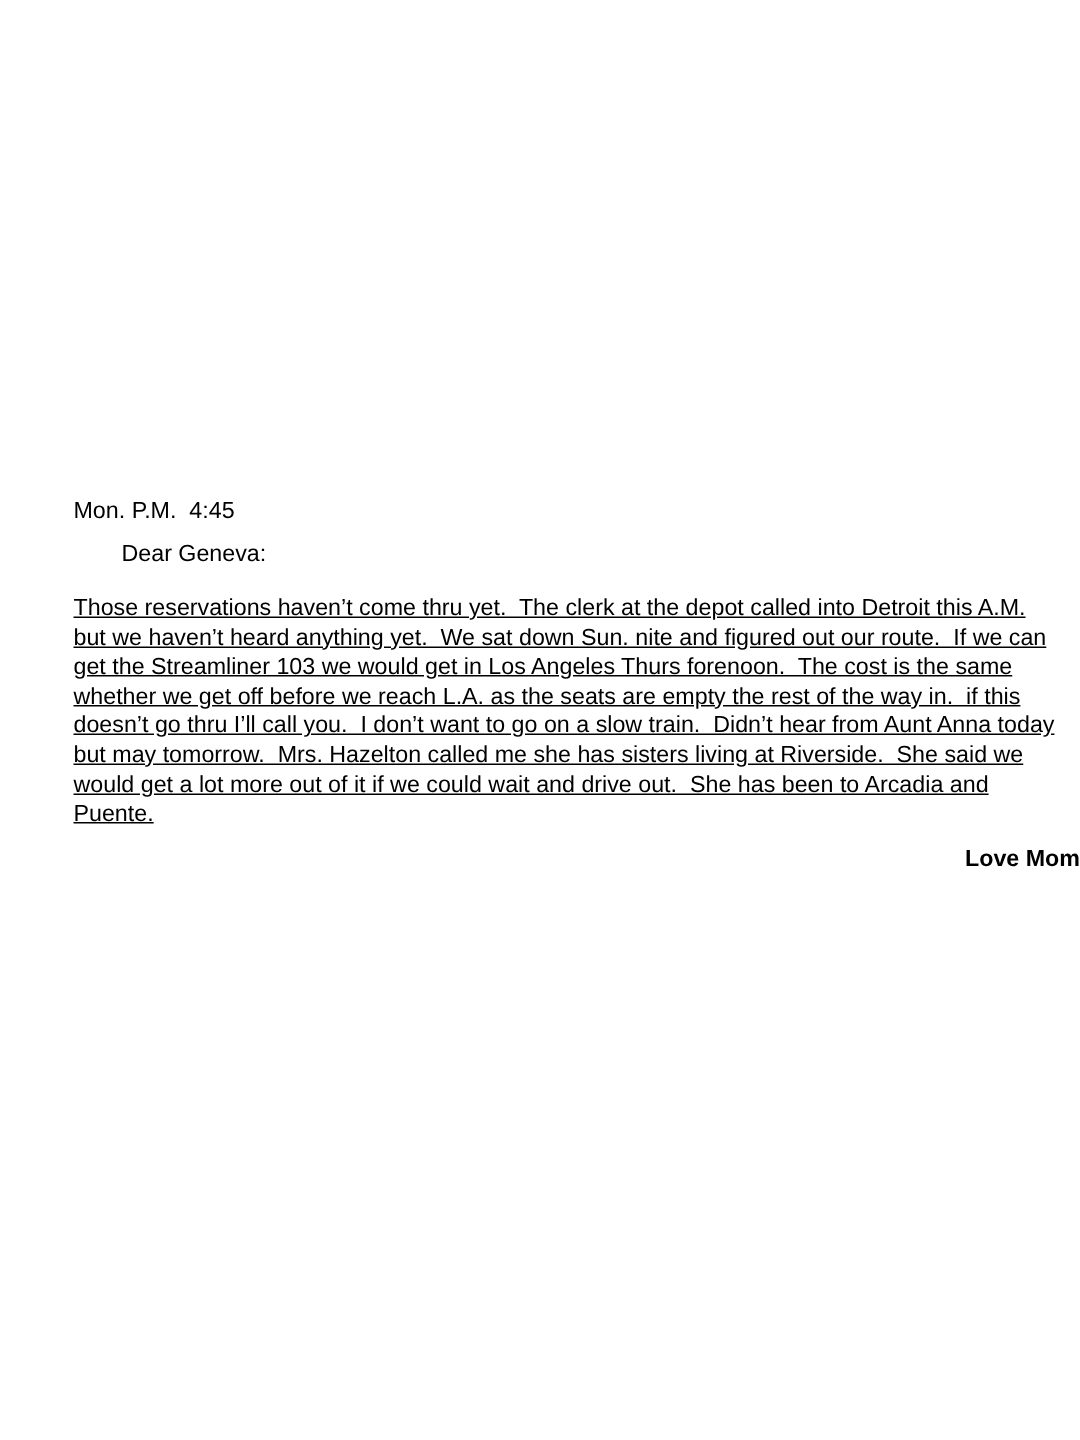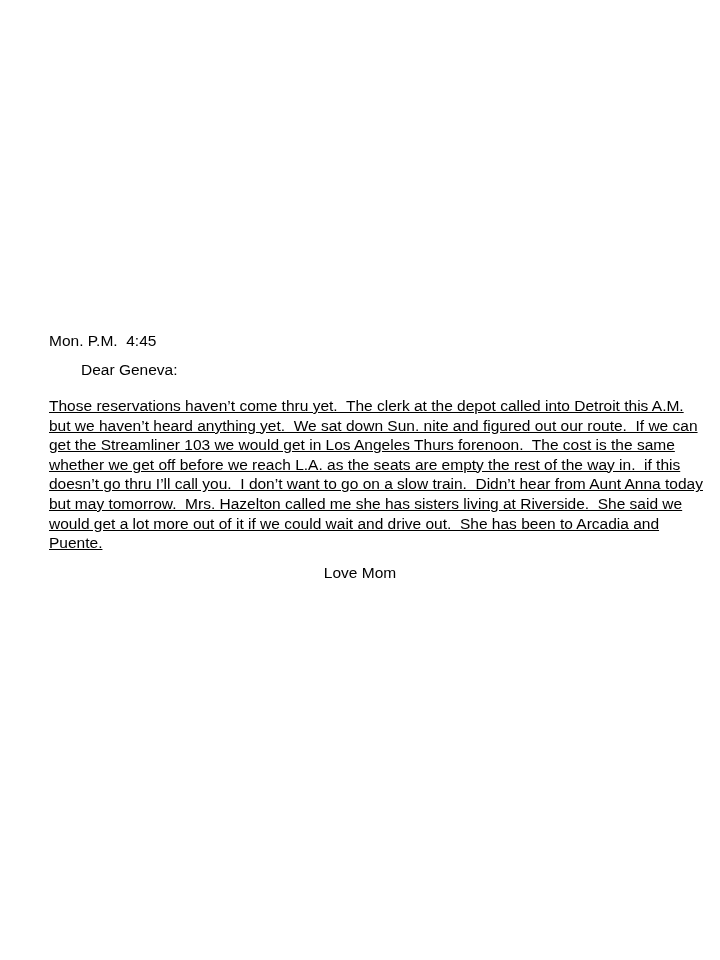--- a/index.html
+++ b/index.html
@@ -38,21 +38,22 @@
     width: 660px;
     text-decoration: underline;
   }
   .body-line {
     white-space: pre;
   }
   .closing {
     top: 563px;
     left: 0;
     width: 720px;
-    text-align: center;
+    text-align: right;
+    font-weight: bold;
   }
 </style>
 </head>
 <body>
 
 <div class="letter-block date-line">Mon. P.M.  4:45</div>
 
 <div class="letter-block salutation">Dear Geneva:</div>
 
 <div class="letter-block letter-body"><div class="body-line">Those reservations haven’t come thru yet.  The clerk at the depot called into Detroit this A.M.</div><div class="body-line">but we haven’t heard anything yet.  We sat down Sun. nite and figured out our route.  If we can</div><div class="body-line">get the Streamliner 103 we would get in Los Angeles Thurs forenoon.  The cost is the same</div><div class="body-line">whether we get off before we reach L.A. as the seats are empty the rest of the way in.  if this</div><div class="body-line">doesn’t go thru I’ll call you.  I don’t want to go on a slow train.  Didn’t hear from Aunt Anna today</div><div class="body-line">but may tomorrow.  Mrs. Hazelton called me she has sisters living at Riverside.  She said we</div><div class="body-line">would get a lot more out of it if we could wait and drive out.  She has been to Arcadia and</div><div class="body-line">Puente.</div></div>

